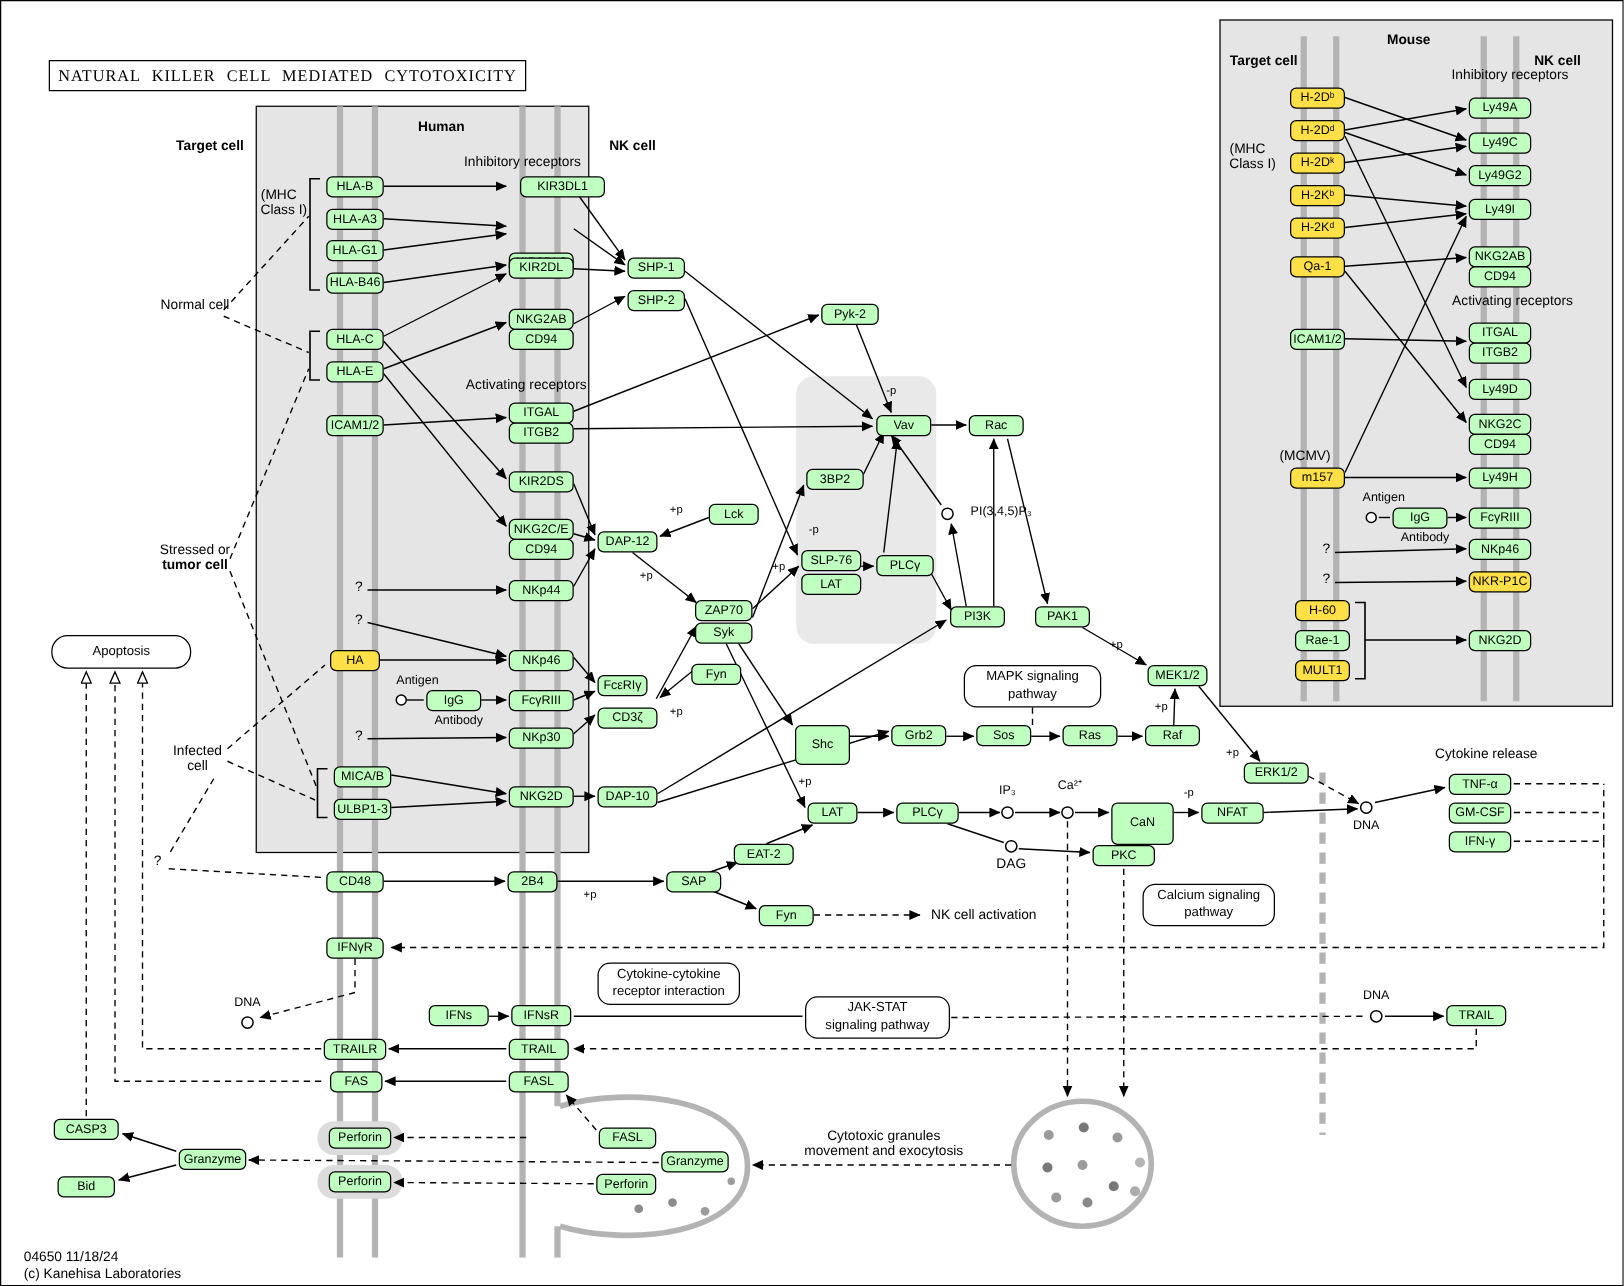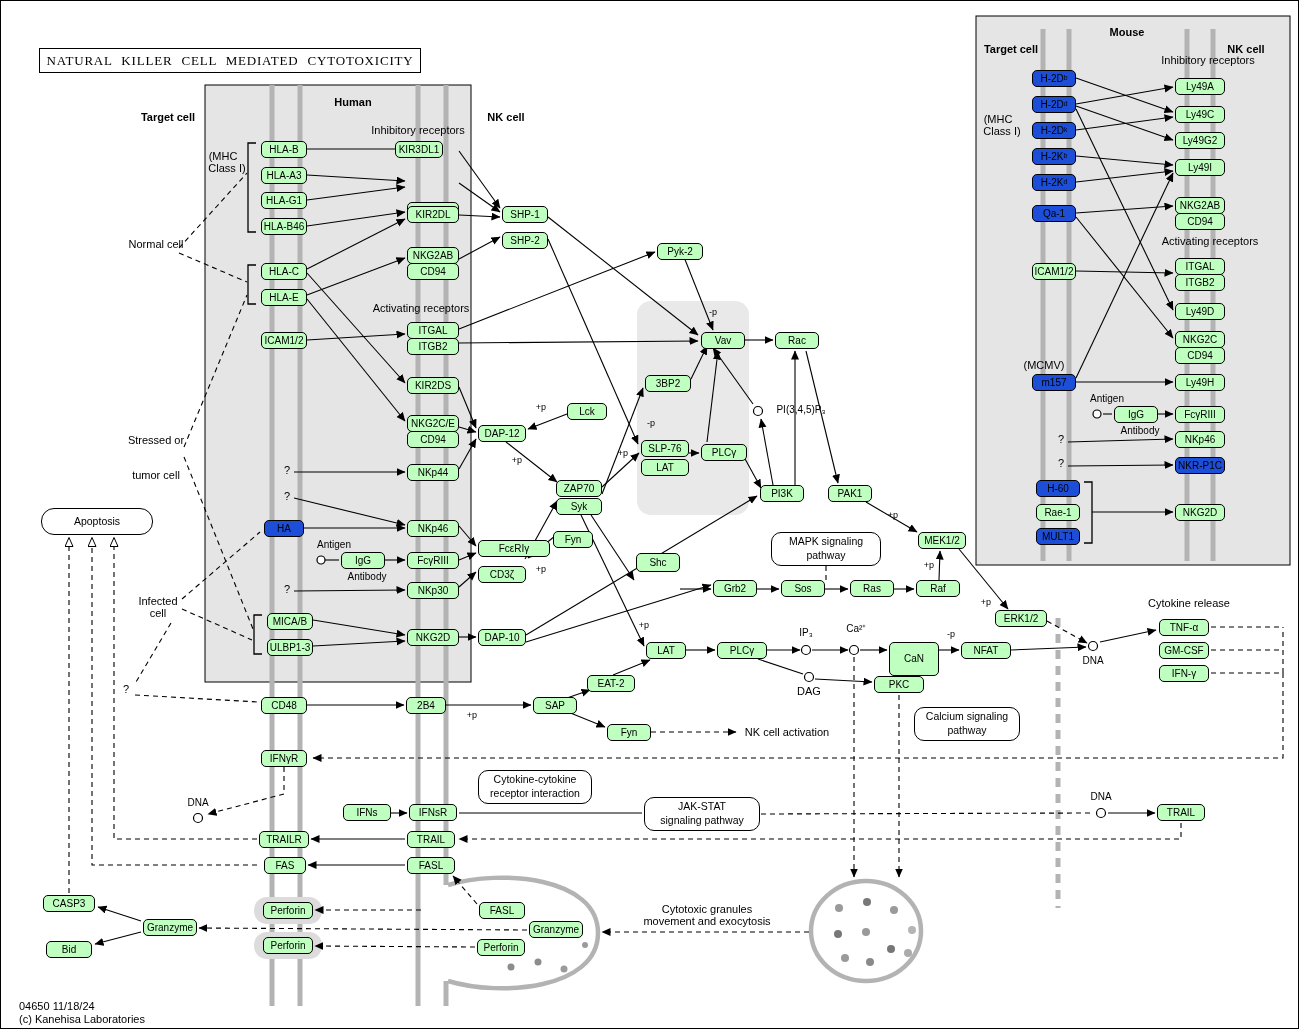--- a/index.html
+++ b/index.html
@@ -2,21 +2,21 @@
 <html><head>
 <meta charset="utf-8">
 <style>
   *{margin:0;padding:0;box-sizing:border-box}
   html,body{background:#fff;font-family:"Liberation Sans",sans-serif}
   #stage{position:relative;width:1299px;height:1029px;background:#fff;border:1px solid #000;overflow:hidden}
   #diagram-svg{position:absolute;left:0;top:0}
   .node{position:absolute;background:#bfffbf;border:1px solid #000;border-radius:5px;
         display:flex;align-items:center;justify-content:center;font-size:10px;line-height:1;
         color:#000;white-space:nowrap;cursor:pointer;z-index:3}
-  .node.white{background:#1d4ed8}
+  .node.white{background:#fde047}
   .lbl{position:absolute;transform:translateX(-50%);font-size:11px;white-space:nowrap;color:#000;z-index:2;line-height:1.1}
   .lbl.bold{font-weight:bold}
   .pbox{position:absolute;background:#fff;border:1px solid #000;border-radius:10px;
         display:flex;flex-direction:column;align-items:center;justify-content:center;
         font-size:10.5px;line-height:1.3;text-align:center;cursor:pointer;z-index:3}
   #title-box{position:absolute;left:38px;top:47px;width:382px;height:25px;border:1.5px solid #000;
         display:flex;align-items:center;justify-content:center;background:#fff;
         font-family:"Liberation Serif",serif;font-size:13px;letter-spacing:.8px;word-spacing:5px;
         white-space:nowrap;z-index:4}
   #footer{position:absolute;left:18px;top:999px;font-size:11px;line-height:1.2;z-index:4}
@@ -223,21 +223,21 @@
     <div class="node" style="left: 266px; top: 638px; width: 46px; height: 17px;">ULBP1-3</div>
     <div class="node" style="left: 260px; top: 696px; width: 46px; height: 17px;">CD48</div>
     <div class="node" style="left: 260px; top: 749px; width: 46px; height: 17px;">IFNγR</div>
     <div class="node" style="left: 258px; top: 830px; width: 50px; height: 17px;">TRAILR</div>
     <div class="node" style="left: 263px; top: 856px; width: 42px; height: 17px;">FAS</div>
     <div class="node" style="left: 262px; top: 901px; width: 50px; height: 17px;">Perforin</div>
     <div class="node" style="left: 262px; top: 936px; width: 50px; height: 17px;">Perforin</div>
     <div class="node" style="left: 142px; top: 918px; width: 54px; height: 17px;">Granzyme</div>
     <div class="node" style="left: 42px; top: 894px; width: 52px; height: 17px;">CASP3</div>
     <div class="node" style="left: 45px; top: 940px; width: 46px; height: 17px;">Bid</div>
-    <div class="node" style="left: 394px; top: 140px; width: 48px; height: 17px;">KIR3DL1</div>
+    <div class="node" style="left: 415px; top: 140px; width: 68px; height: 17px;">KIR3DL1</div>
     <div class="node" style="left: 406px; top: 173px; width: 52px; height: 17px; margin-top: 28px;">KIR3DL2</div>
     <div class="node" style="left: 406px; top: 205px; width: 52px; height: 17px;">KIR2DL</div>
     <div class="node" style="left: 406px; top: 246px; width: 52px; height: 17px;">NKG2AB</div>
     <div class="node" style="left: 406px; top: 262px; width: 52px; height: 17px;">CD94</div>
     <div class="node" style="left: 406px; top: 321px; width: 52px; height: 17px;">ITGAL</div>
     <div class="node" style="left: 406px; top: 337px; width: 52px; height: 17px;">ITGB2</div>
     <div class="node" style="left: 406px; top: 376px; width: 52px; height: 17px;">KIR2DS</div>
     <div class="node" style="left: 406px; top: 414px; width: 52px; height: 17px;">NKG2C/E</div>
     <div class="node" style="left: 406px; top: 430px; width: 52px; height: 17px;">CD94</div>
     <div class="node" style="left: 406px; top: 463px; width: 52px; height: 17px;">NKp44</div>
@@ -247,35 +247,35 @@
     <div class="node" style="left: 406px; top: 628px; width: 52px; height: 17px;">NKG2D</div>
     <div class="node" style="left: 405px; top: 696px; width: 40px; height: 17px;">2B4</div>
     <div class="node" style="left: 408px; top: 803px; width: 48px; height: 17px;">IFNsR</div>
     <div class="node" style="left: 406px; top: 830px; width: 48px; height: 17px;">TRAIL</div>
     <div class="node" style="left: 406px; top: 856px; width: 48px; height: 17px;">FASL</div>
     <div class="node" style="left: 501px; top: 205px; width: 46px; height: 17px;">SHP-1</div>
     <div class="node" style="left: 501px; top: 231px; width: 46px; height: 17px;">SHP-2</div>
     <div class="node" style="left: 656px; top: 242px; width: 46px; height: 17px;">Pyk-2</div>
     <div class="node" style="left: 477px; top: 424px; width: 48px; height: 17px;">DAP-12</div>
     <div class="node" style="left: 566px; top: 402px; width: 40px; height: 17px;">Lck</div>
-    <div class="node" style="left: 477px; top: 539px; width: 72px; height: 17px;">FcεRIγ</div>
+    <div class="node" style="left: 477px; top: 539px; width: 40px; height: 17px;">FcεRIγ</div>
     <div class="node" style="left: 477px; top: 565px; width: 48px; height: 17px;">CD3ζ</div>
     <div class="node" style="left: 555px; top: 479px; width: 46px; height: 17px;">ZAP70</div>
     <div class="node" style="left: 555px; top: 497px; width: 46px; height: 17px;">Syk</div>
     <div class="node" style="left: 552px; top: 530px; width: 40px; height: 17px;">Fyn</div>
     <div class="node" style="left: 640px; top: 439px; width: 48px; height: 17px;">SLP-76</div>
     <div class="node" style="left: 640px; top: 458px; width: 48px; height: 17px;">LAT</div>
     <div class="node" style="left: 644px; top: 374px; width: 46px; height: 17px;">3BP2</div>
     <div class="node" style="left: 700px; top: 331px; width: 44px; height: 17px;">Vav</div>
     <div class="node" style="left: 774px; top: 331px; width: 44px; height: 17px;">Rac</div>
     <div class="node" style="left: 700px; top: 443px; width: 46px; height: 17px;">PLCγ</div>
     <div class="node" style="left: 759px; top: 484px; width: 44px; height: 17px;">PI3K</div>
     <div class="node" style="left: 827px; top: 484px; width: 44px; height: 17px;">PAK1</div>
     <div class="node" style="left: 917px; top: 531px; width: 48px; height: 17px;">MEK1/2</div>
-    <div class="node" style="left: 635px; top: 552px; width: 44px; height: 19px;">Shc</div>
+    <div class="node" style="left: 635px; top: 579px; width: 44px; height: 32px;">Shc</div>
     <div class="node" style="left: 712px; top: 579px; width: 44px; height: 17px;">Grb2</div>
     <div class="node" style="left: 780px; top: 579px; width: 44px; height: 17px;">Sos</div>
     <div class="node" style="left: 849px; top: 579px; width: 44px; height: 17px;">Ras</div>
     <div class="node" style="left: 915px; top: 579px; width: 44px; height: 17px;">Raf</div>
     <div class="node" style="left: 994px; top: 609px; width: 52px; height: 17px;">ERK1/2</div>
     <div class="node" style="left: 477px; top: 628px; width: 48px; height: 17px;">DAP-10</div>
     <div class="node" style="left: 645px; top: 641px; width: 40px; height: 17px;">LAT</div>
     <div class="node" style="left: 716px; top: 641px; width: 50px; height: 17px;">PLCγ</div>
     <div class="node" style="left: 888px; top: 641px; width: 50px; height: 34px;">CaN</div>
     <div class="node" style="left: 960px; top: 641px; width: 50px; height: 17px;">NFAT</div>
@@ -341,21 +341,21 @@
     </div>
     <div class="lbl bold" style="left: 167px; top: 110px;">Target cell</div>
     <div class="lbl bold" style="left: 352px; top: 95px;">Human</div>
     <div class="lbl bold" style="left: 505px; top: 110px;">NK cell</div>
     <div class="lbl" style="left: 417px; top: 123px;">Inhibitory receptors</div>
     <div class="lbl" style="left: 222px; top: 149px;">(MHC</div>
     <div class="lbl" style="left: 226px; top: 161px;">Class I)</div>
     <div class="lbl" style="left: 155px; top: 237px;">Normal cell</div>
     <div class="lbl" style="left: 420px; top: 301px;">Activating receptors</div>
     <div class="lbl" style="left: 155px; top: 433px;">Stressed or</div>
-    <div class="lbl" style="left: 155px; top: 468px;">tumor cell</div>
+    <div class="lbl" style="left: 155px; top: 445px; font-weight: bold;">tumor cell</div>
     <div class="lbl" style="left: 157px; top: 594px;">Infected</div>
     <div class="lbl" style="left: 157px; top: 606px;">cell</div>
     <div class="lbl" style="left: 286px; top: 463px;">?</div>
     <div class="lbl" style="left: 286px; top: 489px;">?</div>
     <div class="lbl" style="left: 286px; top: 582px;">?</div>
     <div class="lbl" style="left: 125px; top: 682px;">?</div>
     <div class="lbl" style="left: 333px; top: 538px; font-size: 10px;">Antigen</div>
     <div class="lbl" style="left: 366px; top: 570px; font-size: 10px;">Antibody</div>
     <div class="lbl" style="left: 540px; top: 402px; font-size: 9px;">+p</div>
     <div class="lbl" style="left: 516px; top: 455px; font-size: 9px;">+p</div>

